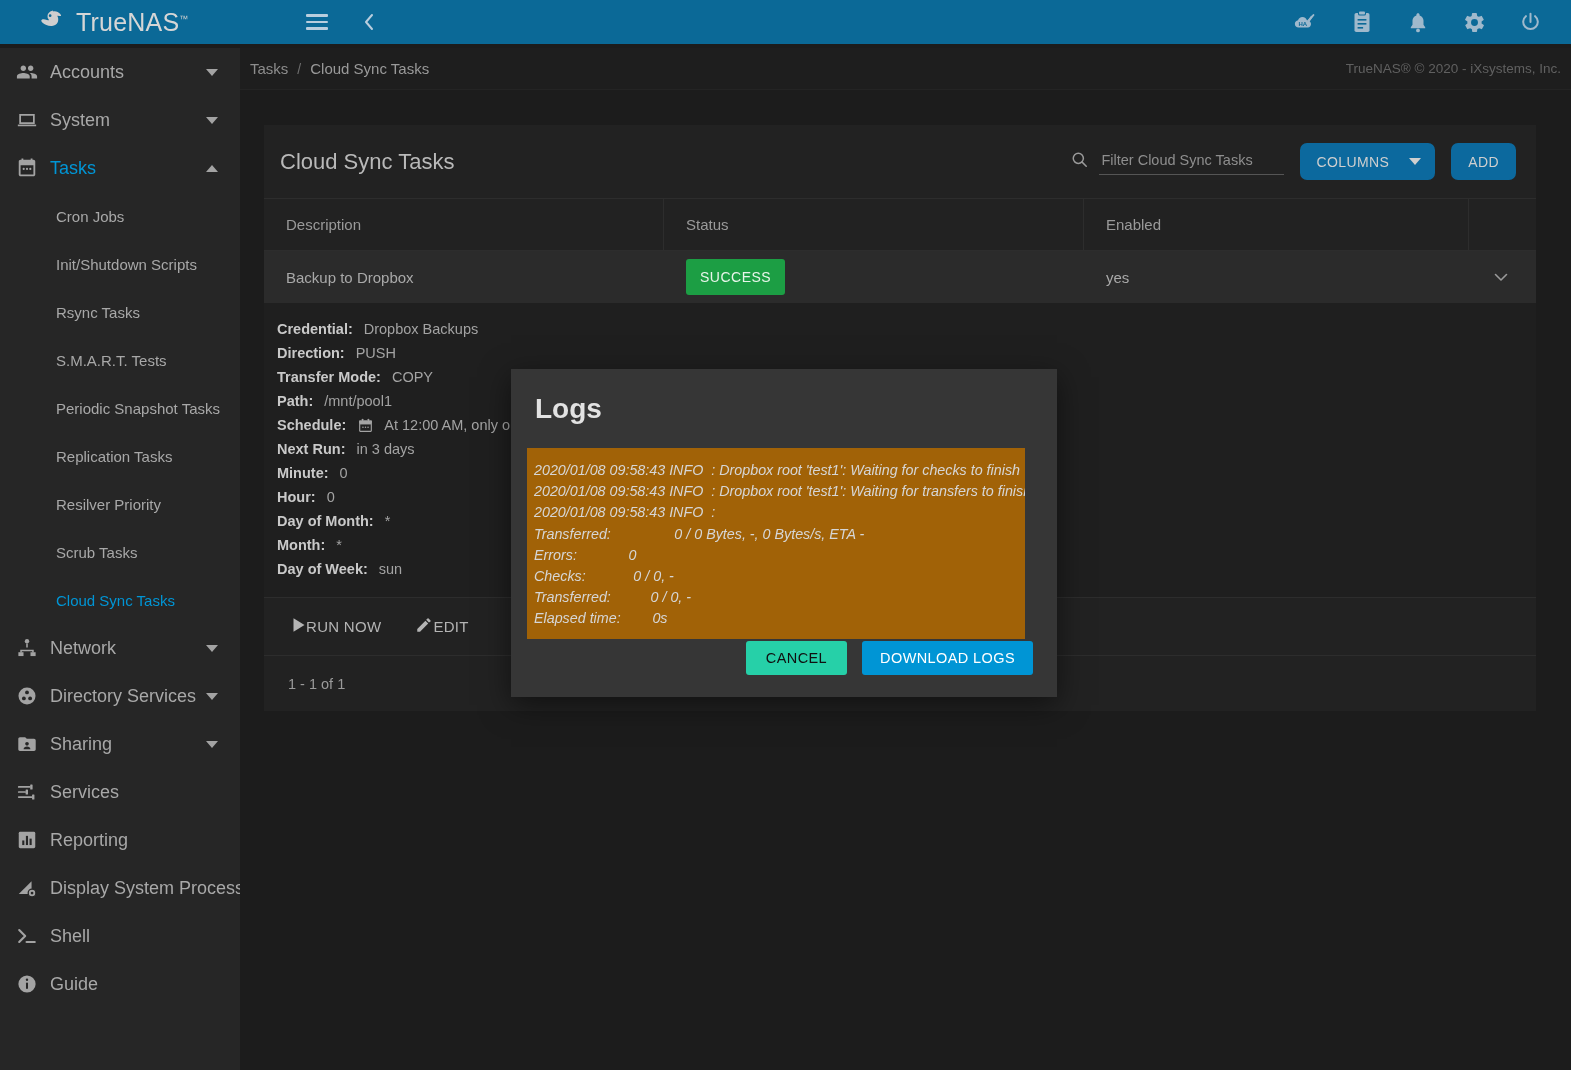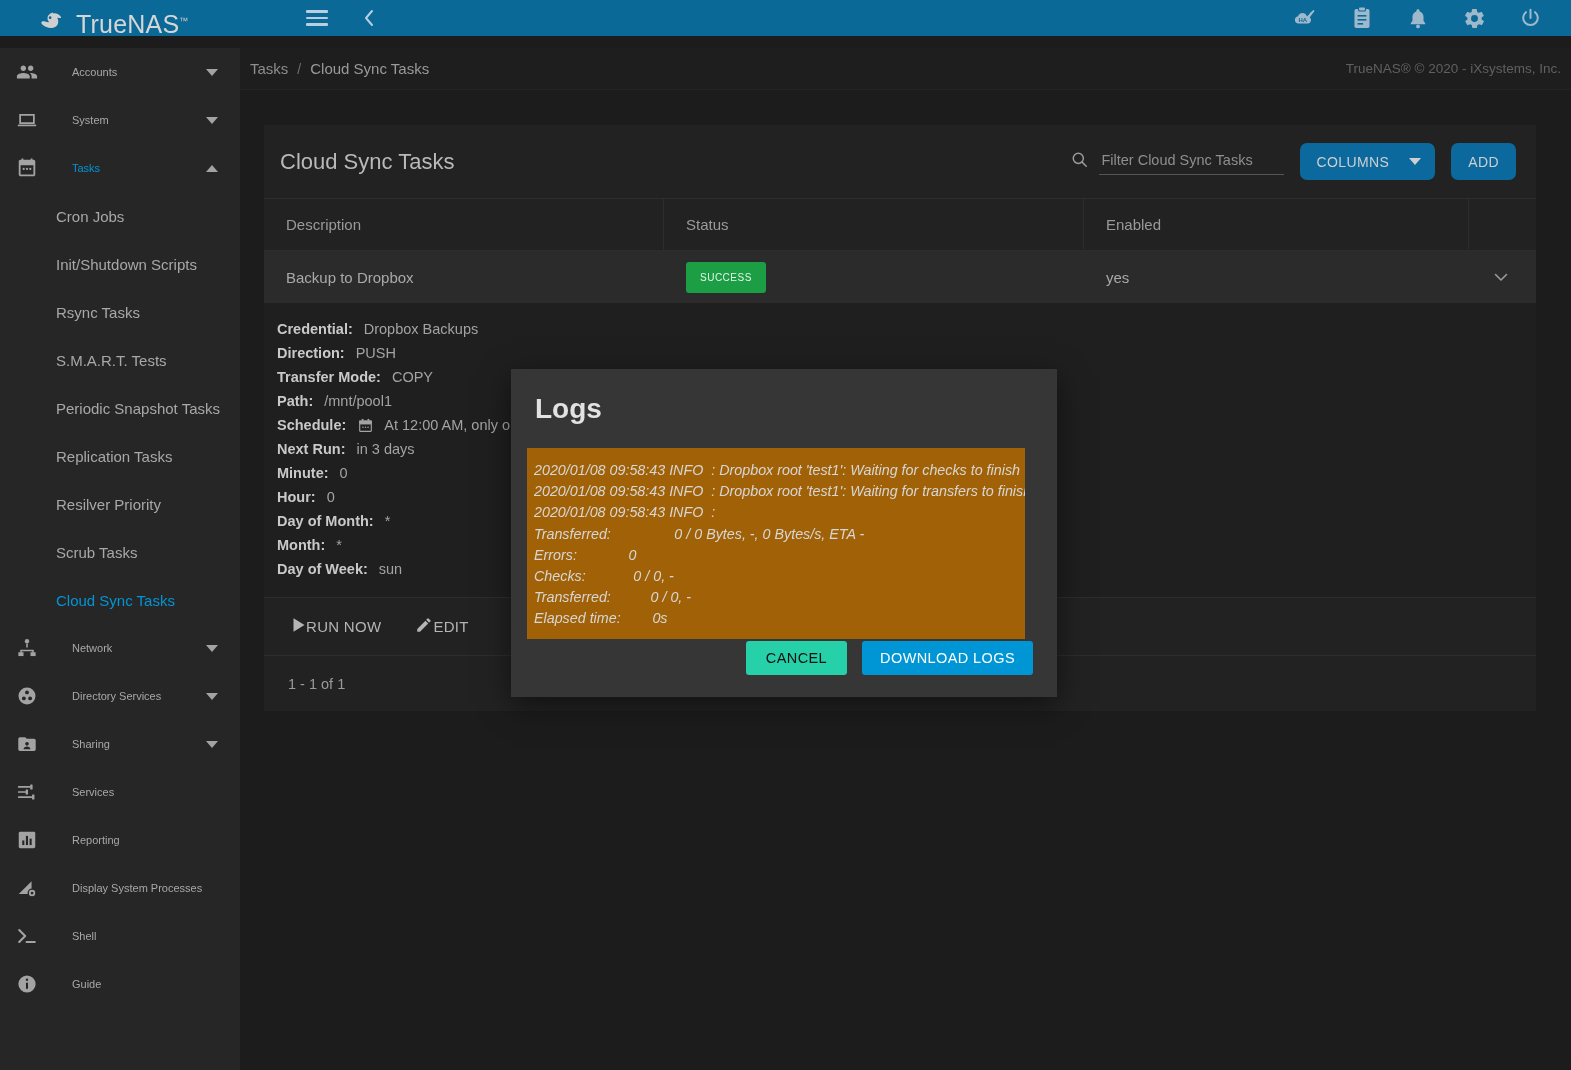--- a/index.html
+++ b/index.html
@@ -6,22 +6,22 @@
   html, body {
     width: 1571px; height: 1070px;
     background: #1c1c1c;
     font-family: "Liberation Sans", sans-serif;
     overflow: hidden;
   }
   body { position: relative; }
 
   
   .topbar {
-    position: absolute; top: 0; left: 0; width: 1571px; height: 36px;
-    background: #0b6997; display: flex;  gap: 36px;
+    position: absolute; top: 0; left: 0; width: 1571px; height: 44px;
+    background: #0b6997; display: flex; align-items: center; gap: 36px;
   }
   .brand {
     width: 240px; height: 48px; display: flex; align-items: center;
     padding-left: 38px; gap: 10px;
   }
   .brand-logo { width: 28px; height: 28px; flex: none; }
   .brand-text {
     color: #d6d6d6; font-size: 25px; letter-spacing: .2px; position: relative;
     font-weight: 400;
   }
@@ -47,21 +47,21 @@
   }
   .nav-item {
     height: 48px; display: flex; align-items: center; position: relative;
     cursor: pointer; padding-left: 14px;
   }
   .nav-icon {
     width: 26px; height: 26px; flex: none; display: flex;
     align-items: center; justify-content: center; color: #a3a3a3;
   }
   .nav-label {
-    margin-left: 32px; color: #a8a8a8; font-size: 11px; white-space: nowrap;
+    margin-left: 10px; color: #a8a8a8; font-size: 18px; white-space: nowrap;
   }
   .nav-item.active > .nav-label { color: #0095d5; }
   .nav-arrow {
     position: absolute; right: 22px; width: 0; height: 0;
     border-left: 6px solid transparent; border-right: 6px solid transparent;
     border-top: 7px solid #a3a3a3;
   }
   .nav-arrow.up { border-top: none; border-bottom: 7px solid #a3a3a3; }
   .sub-item {
     height: 48px; display: flex; align-items: center;
@@ -137,21 +137,21 @@
   .trow {
     display: flex; align-items: center; height: 52px;
     background: #2b2b2b; cursor: pointer;
   }
   .td { display: flex; align-items: center; padding-left: 22px; height: 52px; }
   .td.c1 { width: 400px; color: #a9a9a9; font-size: 15px; }
   .td.c2 { width: 420px; }
   .td.c3 { width: 385px; color: #a9a9a9; font-size: 15px; }
   .td.c4 { flex: 1; justify-content: flex-end; padding-right: 28px; }
   .badge-success {
-    background: #1c9e44; color: #e8f5ea; font-size: 10px;
+    background: #1c9e44; color: #e8f5ea; font-size: 14px;
     letter-spacing: .5px; padding: 10px 14px; border-radius: 3px;
   }
   .row-chev { color: #9a9a9a; font-size: 13px; }
 
   
   .detail {
     background: #1f1f1f; padding: 14px 0 16px 13px;
   }
   .drow { display: flex; align-items: center; height: 24px; font-size: 14.5px; }
   .dlabel { color: #c9c9c9; font-weight: bold; }

